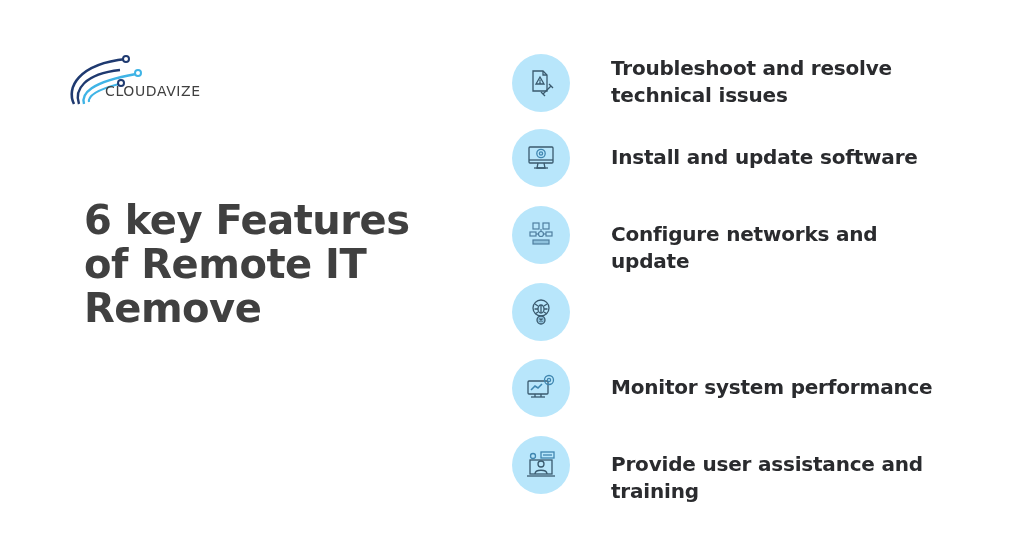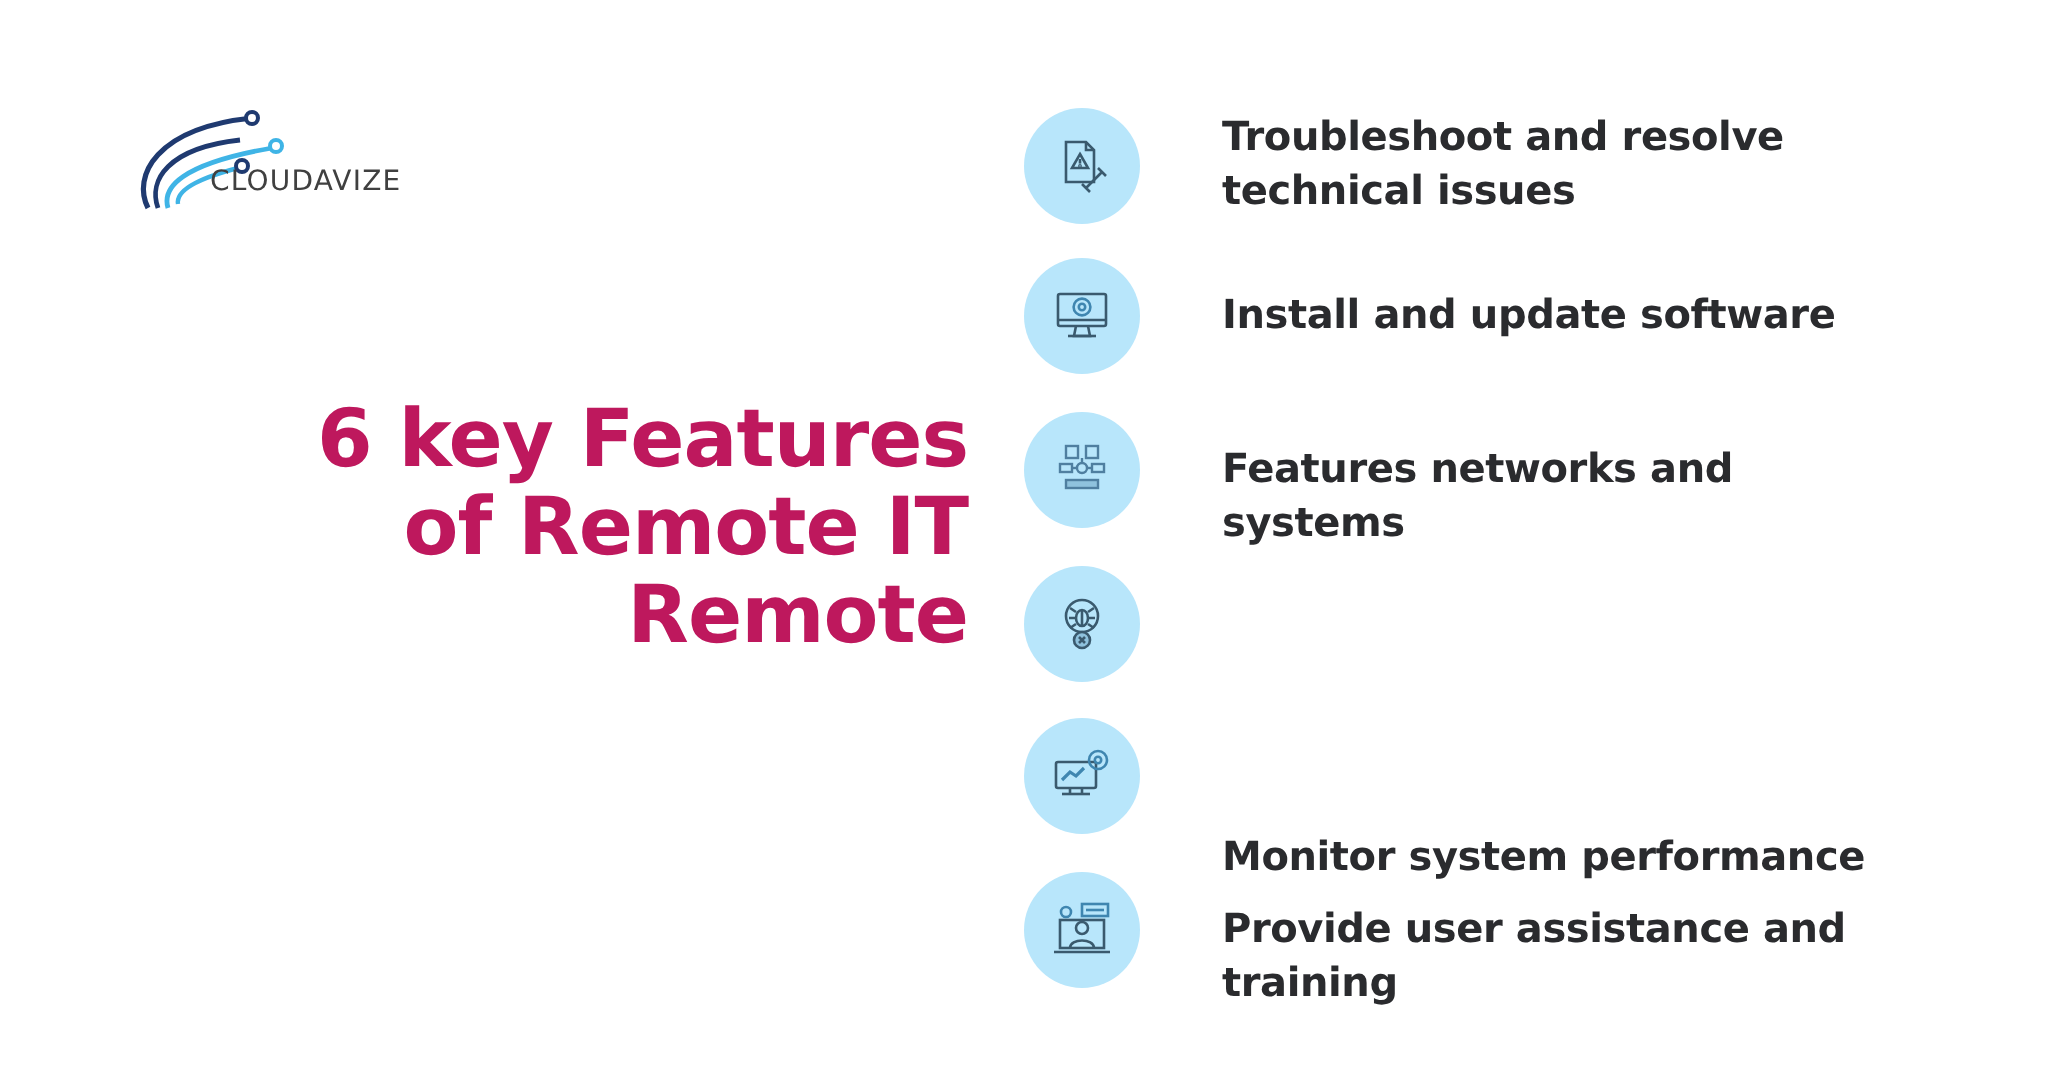--- a/index.html
+++ b/index.html
@@ -10,21 +10,21 @@
     .logo svg { position: absolute; left: 0; top: 0; }
     .logo-text {
       position: absolute; left: 41px; top: 31px;
       font-family: "DejaVu Sans", sans-serif; font-size: 14px; font-weight: normal;
       color: #404040; letter-spacing: 0.6px;
     }
 
     .headline {
       position: absolute; left: 84px; top: 198px; width: 400px;
       font-family: "DejaVu Sans", sans-serif; font-weight: bold;
-      font-size: 40px; line-height: 44px; color: #be185d; letter-spacing: -0.5px; text-align: right;
+      font-size: 40px; line-height: 44px; color: #404040; letter-spacing: -0.5px;
     }
     .headline span { display: block; }
 
     .features { position: absolute; left: 0; top: 0; }
     .feature { position: absolute; left: 512px; width: 470px; height: 58px; }
     .circle {
       position: absolute; left: 0; top: 0; width: 58px; height: 58px;
       border-radius: 50%; background: #b8e6fb;
       display: flex; align-items: center; justify-content: center;
     }
@@ -48,21 +48,21 @@
     <circle cx="62" cy="7" r="3" fill="#fff" stroke="#1f3a70" stroke-width="2"></circle>
     <circle cx="74" cy="21" r="3" fill="#fff" stroke="#3fb4e6" stroke-width="2"></circle>
     <circle cx="57" cy="31" r="3" fill="#fff" stroke="#1f3a70" stroke-width="2"></circle>
   </svg>
   <div class="logo-text">CLOUDAVIZE</div>
 </div>
 
 <h1 class="headline">
   <span>6 key Features</span>
   <span>of Remote IT</span>
-  <span>Remote</span>
+  <span>Remove</span>
 </h1>
 
 <div class="features">
 
   <div class="feature" style="top:54px;">
     <div class="circle">
       <svg viewBox="0 0 32 32" fill="none" stroke="#3a5a6e" stroke-width="1.3">
         <path d="M8 4 H18 L22 8 V24 H8 Z"></path>
         <path d="M18 4 V8 H22"></path>
         <path d="M15 10 L19 17 H11 Z"></path>
@@ -95,21 +95,21 @@
         <rect x="18" y="4" width="6" height="6"></rect>
         <rect x="5" y="13" width="6" height="4"></rect>
         <rect x="21" y="13" width="6" height="4"></rect>
         <circle cx="16" cy="15" r="2.5"></circle>
         <line x1="11" y1="15" x2="13.5" y2="15"></line>
         <line x1="18.5" y1="15" x2="21" y2="15"></line>
         <line x1="16" y1="10" x2="16" y2="12.5"></line>
         <rect x="8" y="21" width="16" height="4" fill="#8fc2dd"></rect>
       </svg>
     </div>
-    <div class="feat-text" style="top:15px;">Features networks and systems</div>
+    <div class="feat-text" style="top:15px;">Configure networks and update</div>
   </div>
 
   <div class="feature" style="top:283px;">
     <div class="circle">
       <svg viewBox="0 0 32 32" fill="none" stroke="#3a5a6e" stroke-width="1.3">
         <circle cx="16" cy="12" r="8"></circle>
         <ellipse cx="16" cy="13" rx="3" ry="4"></ellipse>
         <line x1="16" y1="9" x2="16" y2="17"></line>
         <path d="M13 10 L10 8 M19 10 L22 8 M13 13 L9.5 13 M19 13 L22.5 13 M13 16 L10 18 M19 16 L22 18"></path>
         <circle cx="16" cy="24" r="4" fill="#8fc2dd" stroke="#3a5a6e"></circle>
@@ -123,21 +123,21 @@
       <svg viewBox="0 0 32 32" fill="none" stroke="#3a5a6e" stroke-width="1.3">
         <rect x="3" y="9" width="20" height="13" rx="1"></rect>
         <path d="M6 18 L10 14 L13 16 L17 12" stroke="#3f86b0" stroke-width="1.6"></path>
         <line x1="10" y1="22" x2="10" y2="25"></line>
         <line x1="16" y1="22" x2="16" y2="25"></line>
         <line x1="6" y1="25" x2="20" y2="25"></line>
         <circle cx="24" cy="8" r="4.5" stroke="#3f86b0"></circle>
         <circle cx="24" cy="8" r="1.6" stroke="#3f86b0"></circle>
       </svg>
     </div>
-    <div class="feat-text" style="top:15px;margin-top:41px;">Monitor system performance</div>
+    <div class="feat-text" style="top:15px;">Monitor system performance</div>
   </div>
 
   <div class="feature" style="top:436px;">
     <div class="circle">
       <svg viewBox="0 0 32 32" fill="none" stroke="#3a5a6e" stroke-width="1.3">
         <rect x="16" y="3" width="13" height="6" stroke="#3f86b0"></rect>
         <line x1="18" y1="6" x2="27" y2="6" stroke="#3f86b0"></line>
         <circle cx="8" cy="7" r="2.5" stroke="#3f86b0"></circle>
         <rect x="5" y="11" width="22" height="14"></rect>
         <circle cx="16" cy="15" r="3"></circle>

